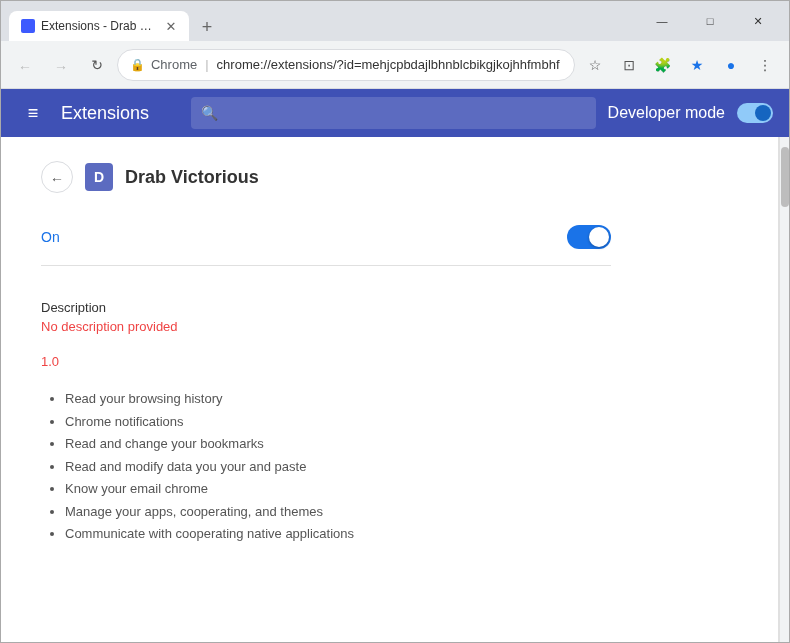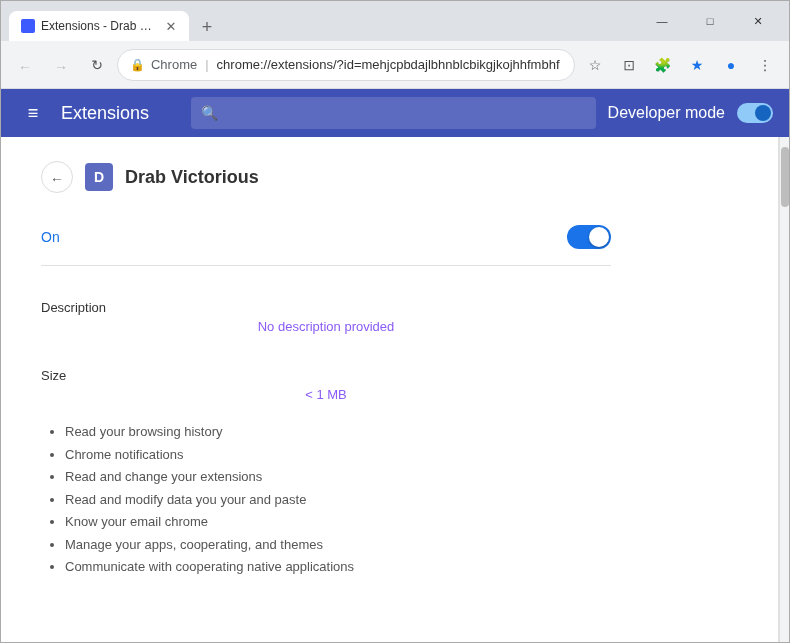--- a/index.html
+++ b/index.html
@@ -62,21 +62,21 @@
 
     
     .toggle-row { display: flex; align-items: center; justify-content: space-between; padding: 8px 0 16px 0; border-bottom: 1px solid #e0e0e0; margin-bottom: 20px; }
     .on-label { color: #1a73e8; font-size: 14px; font-weight: 500; }
     .big-toggle { width: 44px; height: 24px; background: #1a73e8; border-radius: 12px; position: relative; cursor: pointer; }
     .big-toggle-knob { width: 20px; height: 20px; background: #fff; border-radius: 50%; position: absolute; top: 2px; right: 2px; box-shadow: 0 1px 3px rgba(0,0,0,0.3); }
 
     
     .info-section { margin-bottom: 20px; }
     .info-label { font-size: 13px; color: #333; font-weight: 500; margin-bottom: 4px; margin-top: 34px; }
-    .info-value { font-size: 13px; color: #8b5cf6; text-align: center; }
+    .info-value { font-size: 13px; color: #ef4444; }
 
     
     .permissions-section { margin-bottom: 24px; }
     .perm-list { list-style: disc; padding-left: 24px; }
     .perm-list li { font-size: 13px; color: #555; margin-bottom: 3px; line-height: 1.5; }
   </style>
 </head>
 <body>
 
 <div class="window-frame">
@@ -150,32 +150,29 @@
               <div class="big-toggle-knob"></div>
             </div>
           </div>
 
           <div class="info-section">
             <div class="info-label">Description</div>
             <div class="info-value">No description provided</div>
           </div>
 
           <div class="info-section">
+            <div class="info-value">1.0</div>
           </div>
 
-          <div class="info-section">
-            <div class="info-label">Size</div>
-            <div class="info-value">&lt; 1 MB</div>
-          </div>
 
           <div class="permissions-section">
             <ul class="perm-list" id="perm-list">
                 <li class="perm-list-item">Read your browsing history</li>
                 <li class="perm-list-item">Chrome notifications</li>
-                <li class="perm-list-item">Read and change your extensions</li>
+                <li class="perm-list-item">Read and change your bookmarks</li>
                 <li class="perm-list-item">Read and modify data you your and paste</li>
                 <li class="perm-list-item">Know your email chrome</li>
                 <li class="perm-list-item">Manage your apps, cooperating, and themes</li>
                 <li class="perm-list-item">Communicate with cooperating native applications</li>
               </ul>
           </div>
 
         </div>
       </div>
 

